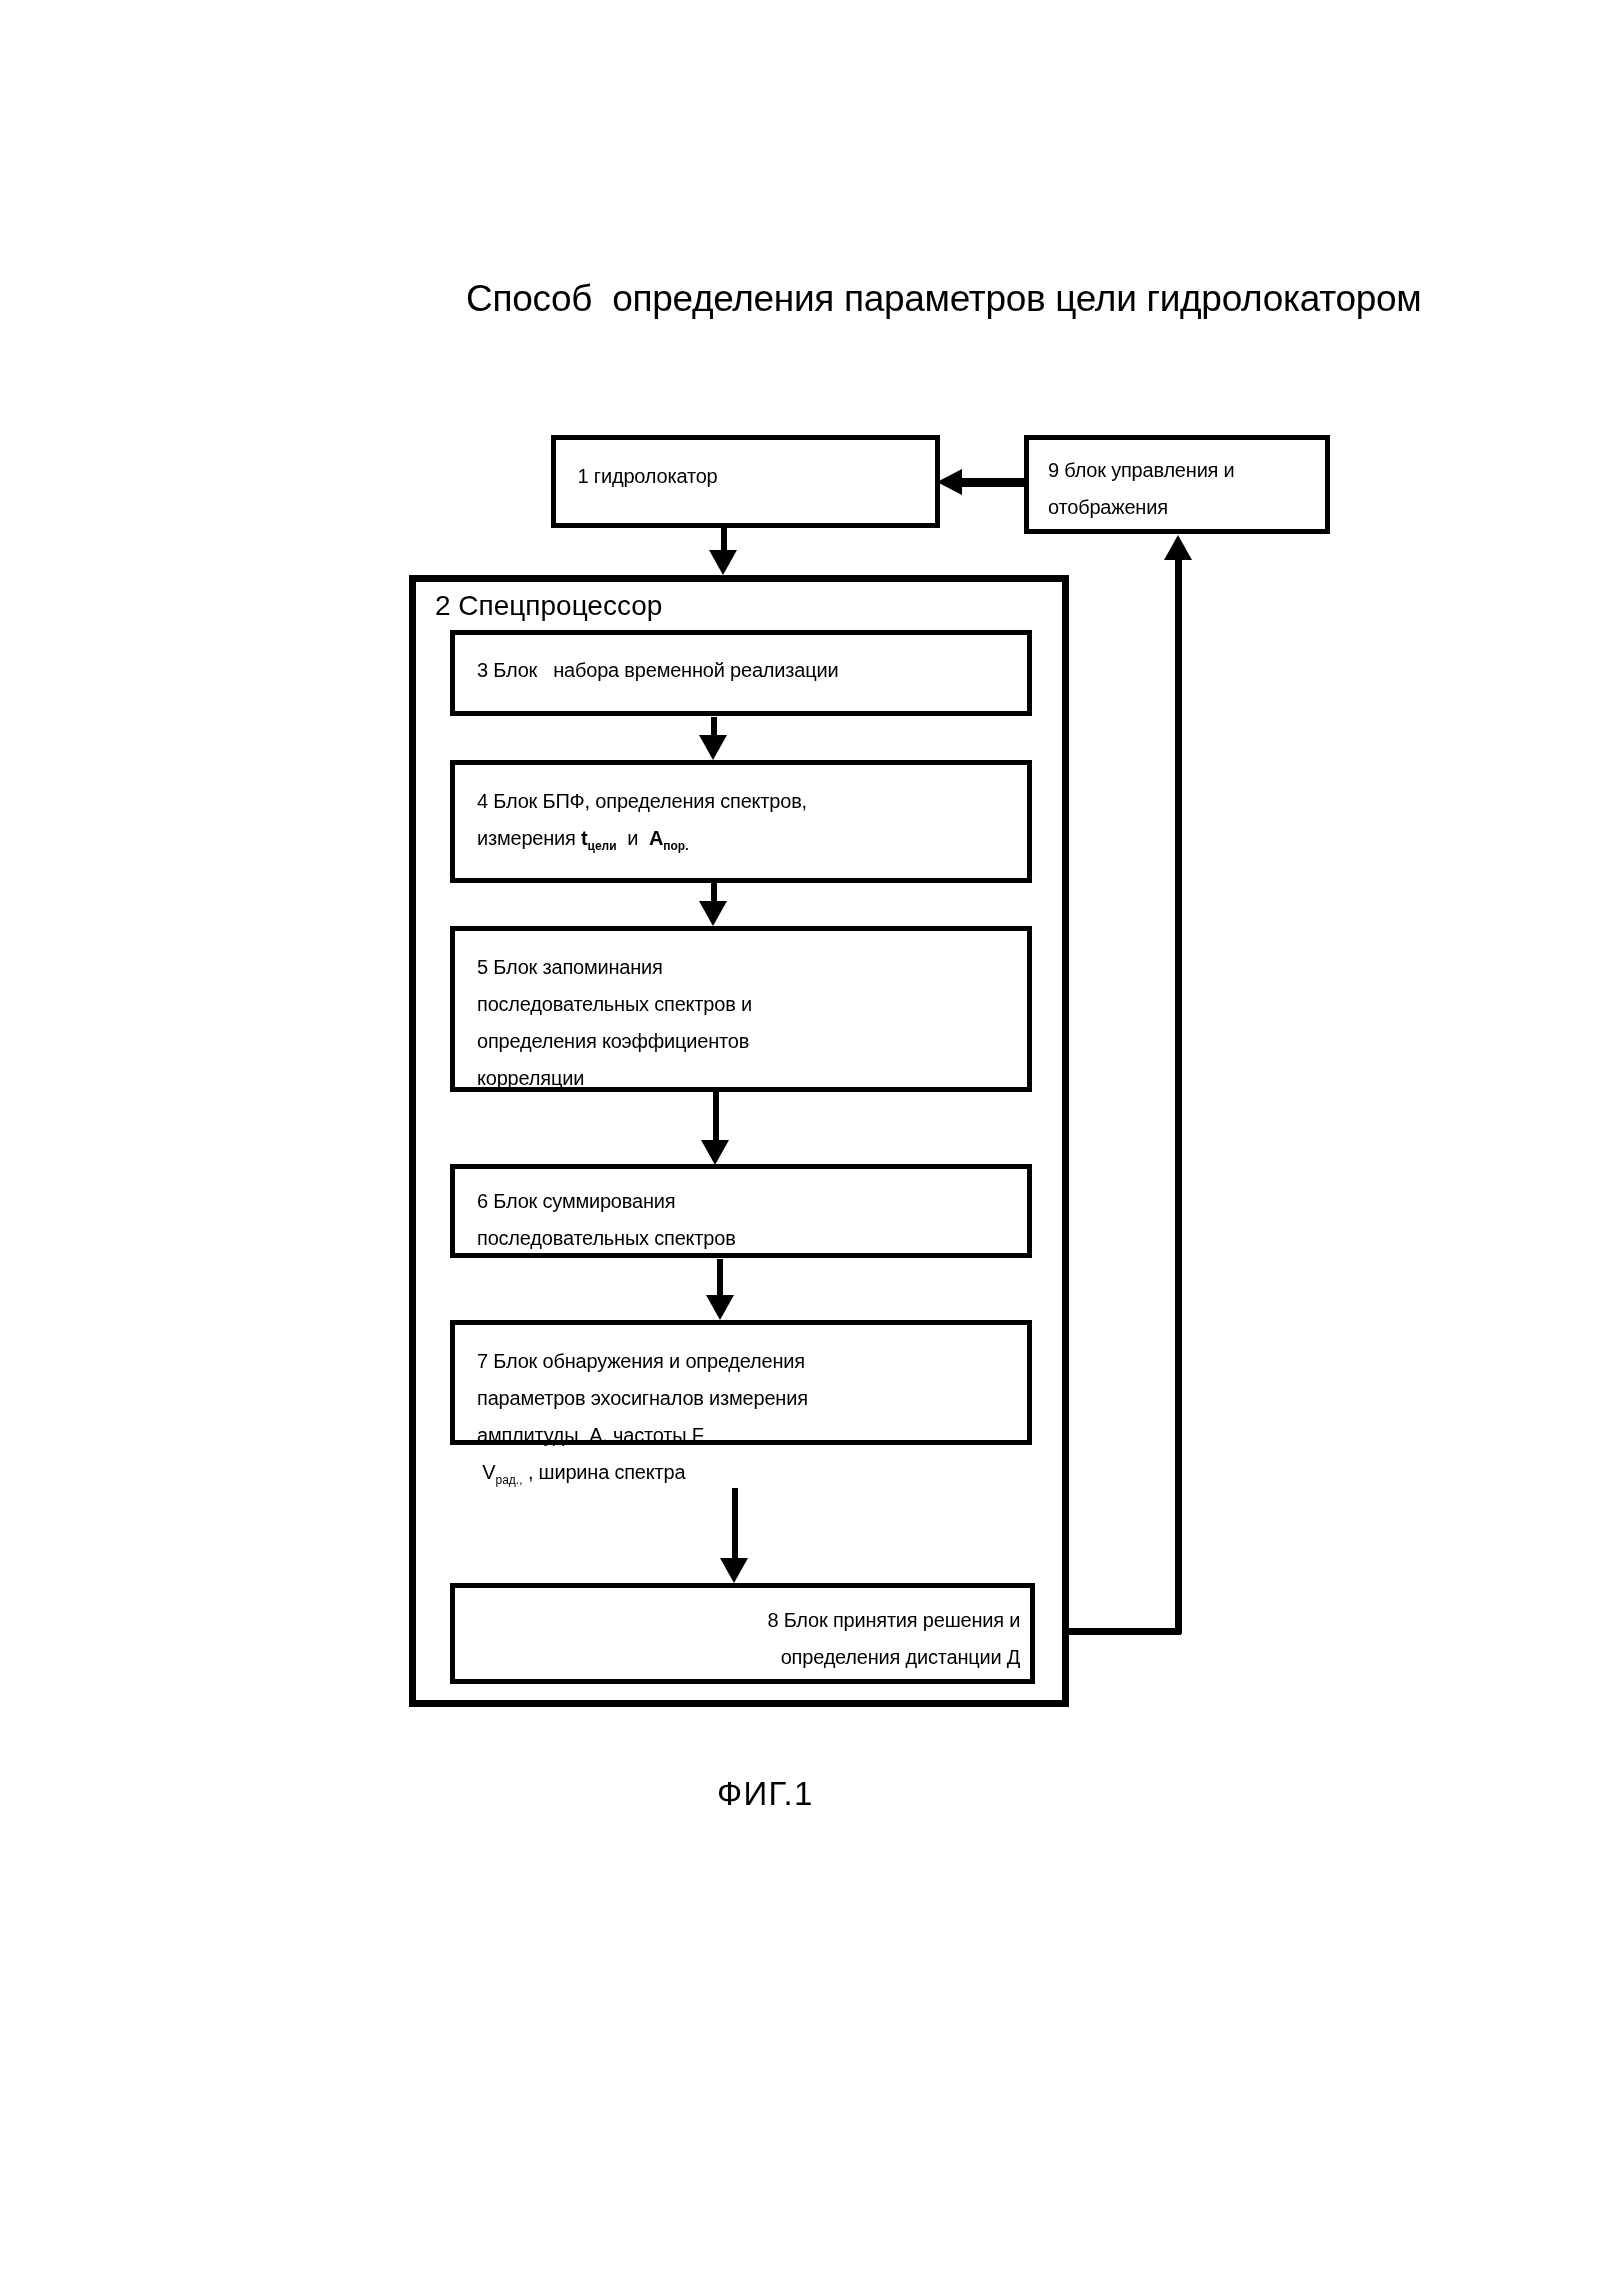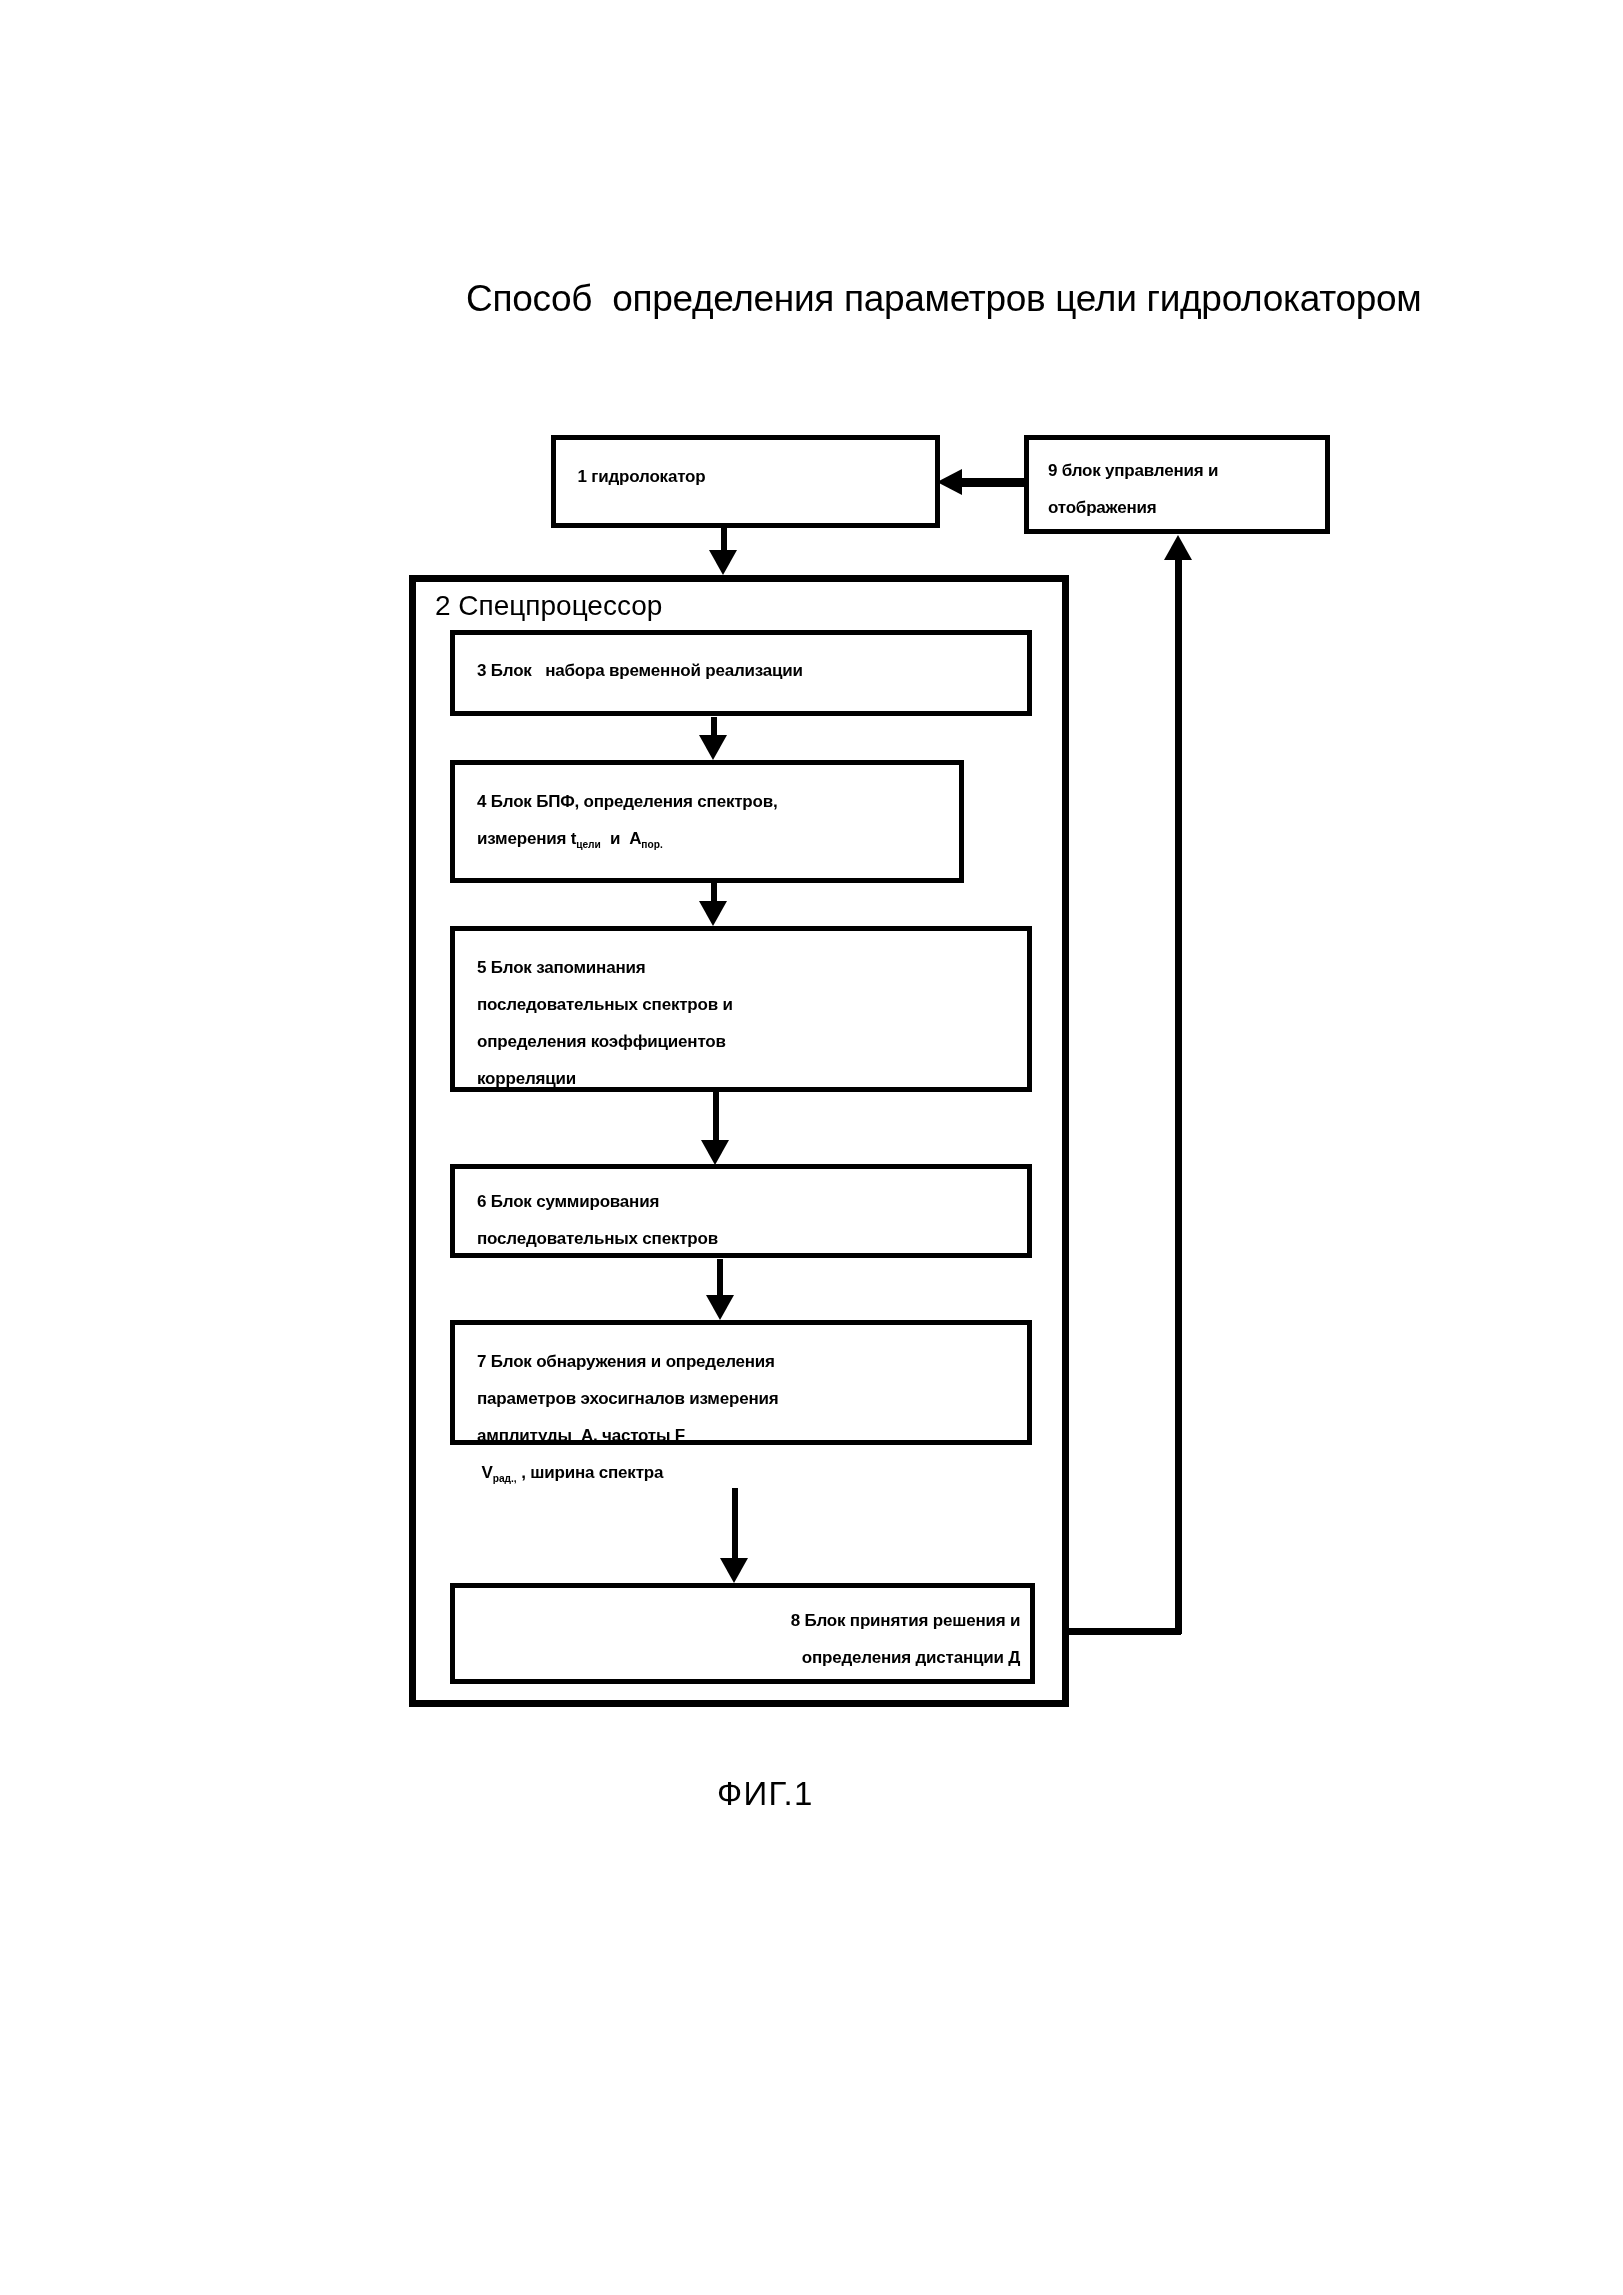--- a/index.html
+++ b/index.html
@@ -12,23 +12,22 @@
     position:absolute;left:466px;top:278px;
     font-size:37px;line-height:41px;letter-spacing:-0.3px;
     white-space:pre;font-weight:400;text-align:center;
   }
   .box{
     position:absolute;box-sizing:border-box;
     border:5.9px solid #000;background:#ffffff;
   }
   .box.outer{border-width:7.2px;}
   .box-label{
-    white-space:pre-wrap;font-size:17px;line-height:37px;
+    white-space:pre-wrap;font-size:20px;line-height:37px;
     letter-spacing:-0.2px;
-    font-weight:bold;
   }
   .proc-label{
     position:absolute;left:435px;top:589px;
     font-size:28px;line-height:33px;white-space:pre;
   }
   sub{font-size:0.6em;line-height:0;letter-spacing:0;}
   .caption{
     position:absolute;left:717px;top:1775px;width:144px;
     font-size:33px;letter-spacing:1.3px;font-weight:400;
   }
@@ -54,21 +53,21 @@
 отображения</div>
   </div>
 
   <div class="box outer" style="left:409px;top:575px;width:660px;height:1132px;"></div>
   <div class="proc-label">2 Спецпроцессор</div>
 
   <div class="box" style="left:450px;top:630px;width:582px;height:86px;">
     <div class="box-label" style="padding:17px 16px 0 22px;">3 Блок   набора временной реализации</div>
   </div>
 
-  <div class="box" style="left:450px;top:760px;width:514px;height:123px;">
+  <div class="box" style="left:450px;top:760px;width:582px;height:123px;">
     <div class="box-label" style="padding:18.3px 9.8px 0 22px;"><span>4 Блок БПФ, определения спектров,</span><br><span>измерения </span><b>t</b><sub><b>цели</b></sub><span>  и  </span><b>А</b><sub><b>пор.</b></sub></div>
   </div>
 
   <div class="box" style="left:450px;top:926px;width:582px;height:166px;">
     <div class="box-label" style="padding:18.3px 9.8px 0 22px;">5 Блок запоминания
 последовательных спектров и
 определения коэффициентов
 корреляции</div>
   </div>
 

